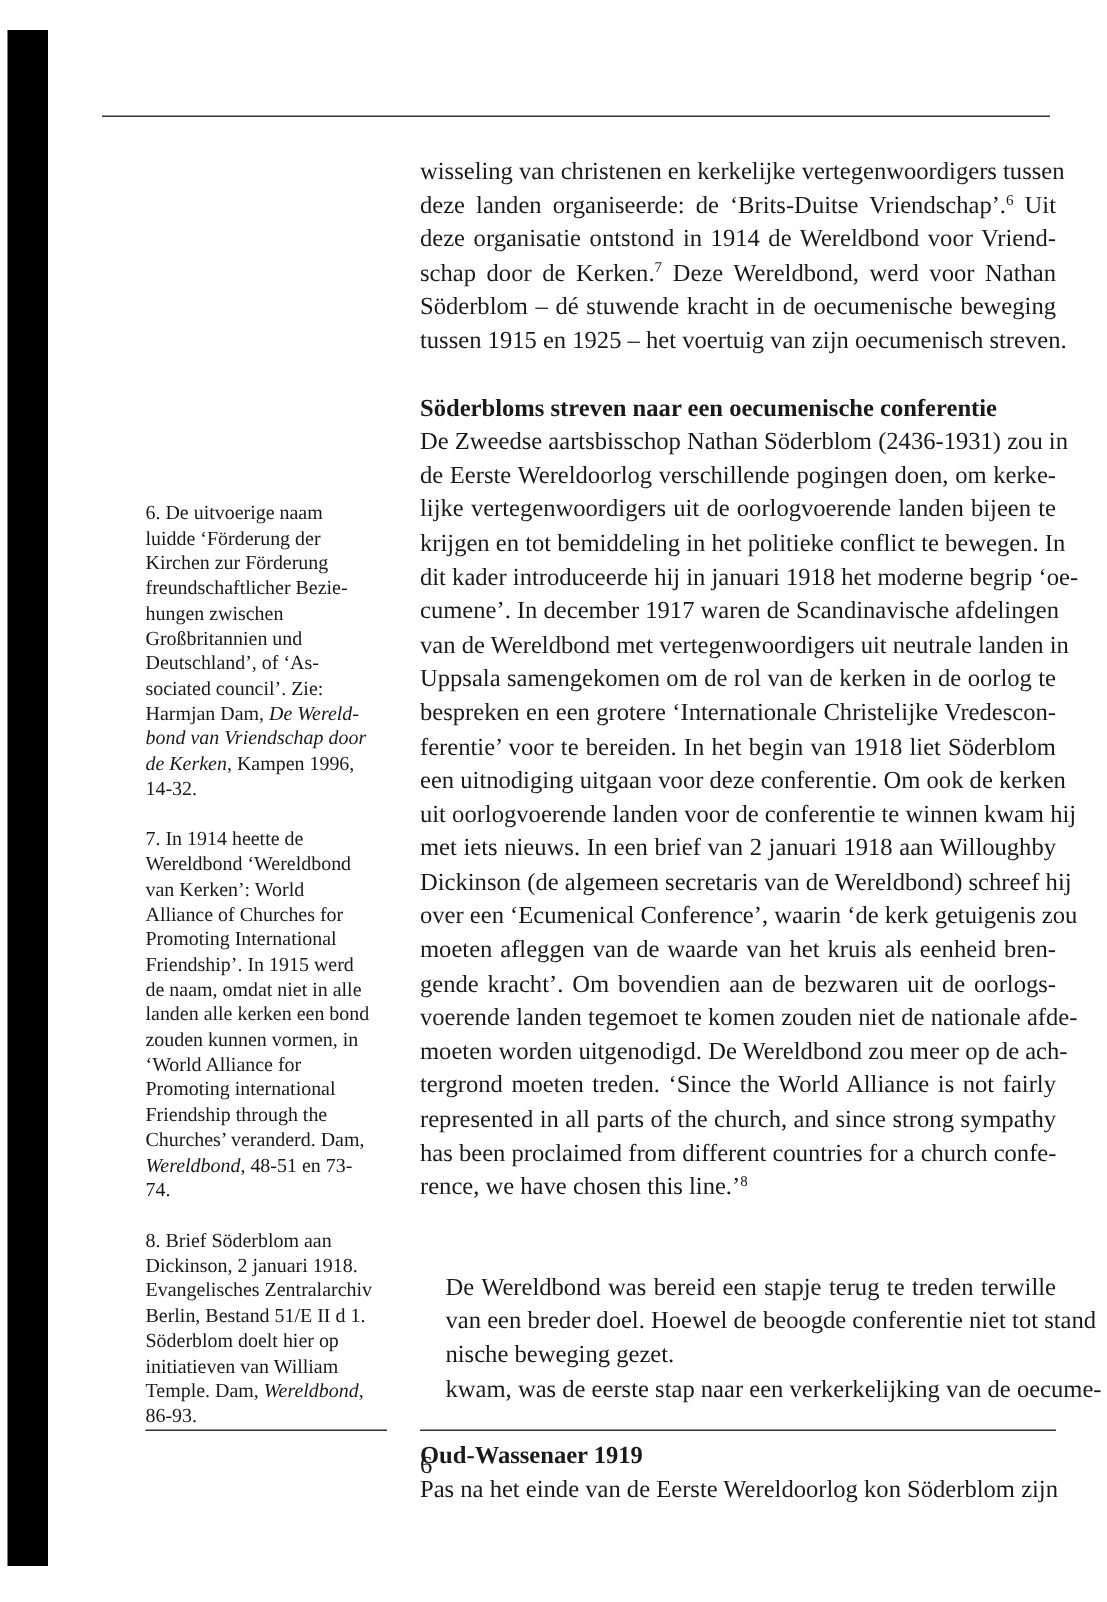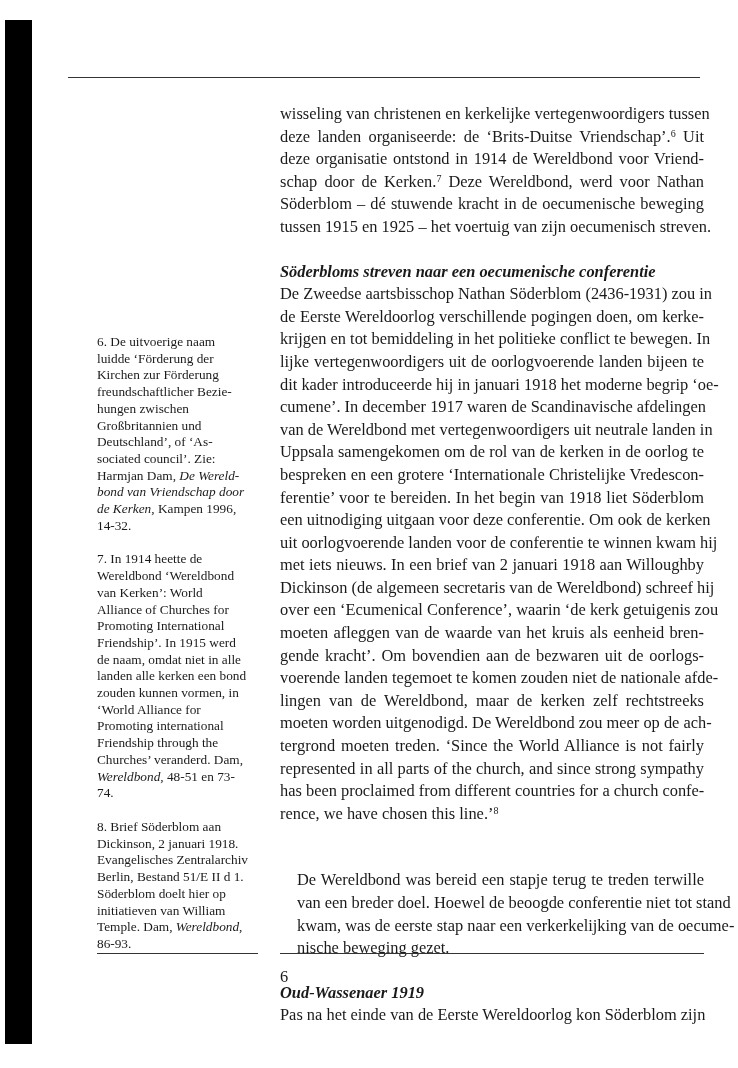--- a/index.html
+++ b/index.html
@@ -43,21 +43,20 @@
       margin: 0;
       text-align: justify;
       text-align-last: left;
     }
     .main p.indent { text-indent: 17px; margin-top: 44px; }
     .main h3 {
       margin: 0;
       font-size: 16.4px;
       font-weight: bold;
       line-height: 22.6px;
-      font-style: italic;
     }
     .gap { height: 22px; }
     .line {
       display: block;
       text-align: justify;
       text-align-last: justify;
       white-space: nowrap;
     }
     .line.last {
       text-align-last: left;
@@ -117,48 +116,47 @@
     <span class="line">Söderblom – dé stuwende kracht in de oecumenische beweging</span>
     <span class="line last">tussen 1915 en 1925 – het voertuig van zijn oecumenisch streven.</span>
   </p>
 
   <div class="gap"></div>
 
   <h3>Söderbloms streven naar een oecumenische conferentie</h3>
   <p id="s1p1">
       <span class="line">De Zweedse aartsbisschop Nathan Söderblom (2436-1931) zou in</span>
       <span class="line">de Eerste Wereldoorlog verschillende pogingen doen, om kerke-</span>
+      <span class="line">lijke vertegenwoordigers uit de oorlogvoerende landen bijeen te</span>
       <span class="line">krijgen en tot bemiddeling in het politieke conflict te bewegen. In</span>
-      <span class="line">lijke vertegenwoordigers uit de oorlogvoerende landen bijeen te</span>
       <span class="line">dit kader introduceerde hij in januari 1918 het moderne begrip ‘oe-</span>
       <span class="line">cumene’. In december 1917 waren de Scandinavische afdelingen</span>
       <span class="line">van de Wereldbond met vertegenwoordigers uit neutrale landen in</span>
       <span class="line">Uppsala samengekomen om de rol van de kerken in de oorlog te</span>
       <span class="line">bespreken en een grotere ‘Internationale Christelijke Vredescon-</span>
       <span class="line">ferentie’ voor te bereiden. In het begin van 1918 liet Söderblom</span>
       <span class="line">een uitnodiging uitgaan voor deze conferentie. Om ook de kerken</span>
       <span class="line">uit oorlogvoerende landen voor de conferentie te winnen kwam hij</span>
       <span class="line">met iets nieuws. In een brief van 2 januari 1918 aan Willoughby</span>
       <span class="line">Dickinson (de algemeen secretaris van de Wereldbond) schreef hij</span>
       <span class="line">over een ‘Ecumenical Conference’, waarin ‘de kerk getuigenis zou</span>
       <span class="line">moeten afleggen van de waarde van het kruis als eenheid bren-</span>
       <span class="line">gende kracht’. Om bovendien aan de bezwaren uit de oorlogs-</span>
       <span class="line">voerende landen tegemoet te komen zouden niet de nationale afde-</span>
-      <span class="line">lingen van de Wereldbond, maar de kerken zelf rechtstreeks</span>
       <span class="line">moeten worden uitgenodigd. De Wereldbond zou meer op de ach-</span>
       <span class="line">tergrond moeten treden. ‘Since the World Alliance is not fairly</span>
       <span class="line">represented in all parts of the church, and since strong sympathy</span>
       <span class="line">has been proclaimed from different countries for a church confe-</span>
       <span class="line last"><span>rence, we have chosen this line.’</span><sup>8</sup></span>
     </p>
   <p class="indent" id="s1p2">
       <span class="line">De Wereldbond was bereid een stapje terug te treden terwille</span>
       <span class="line">van een breder doel. Hoewel de beoogde conferentie niet tot stand</span>
+      <span class="line last">nische beweging gezet.</span>
       <span class="line">kwam, was de eerste stap naar een verkerkelijking van de oecume-</span>
-      <span class="line last">nische beweging gezet.</span>
     </p>
 
   <div class="gap"></div>
 
   <h3>Oud-Wassenaer 1919</h3>
   <p id="s2p1">
       <span class="line">Pas na het einde van de Eerste Wereldoorlog kon Söderblom zijn</span>
     </p>
 </div>
 

